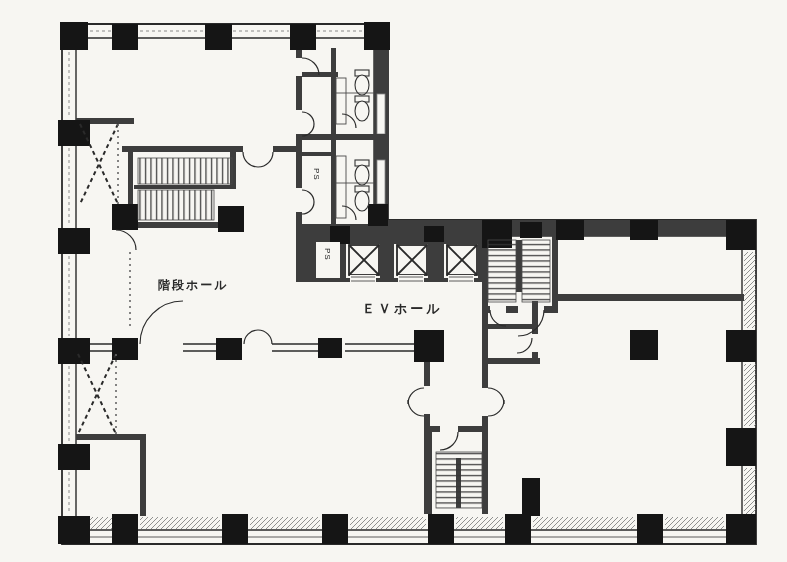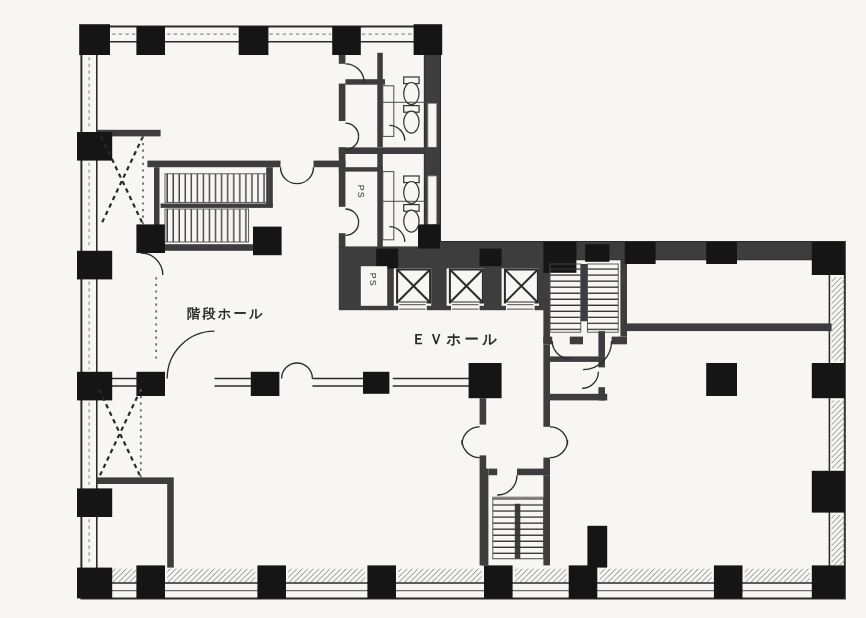--- a/index.html
+++ b/index.html
@@ -1,20 +1,20 @@
 <!DOCTYPE html>
 <html style="--paper: #f7f6f2; --ink: #2a2a2a; --wall: #3d3d3d; --column: #151515;"><head>
 <meta charset="utf-8">
 <style>
   :root{
     --paper:#f7f6f2; --ink:#2a2a2a; --wall:#3d3d3d; --column:#151515;
   }
   html,body{margin:0;padding:0;background:var(--paper);}
   body{font-family:"Liberation Sans", sans-serif;}
-  .plan-wrap{width:746px;height:562px;position:relative;background:var(--paper);padding-left:12px;}
+  .plan-wrap{width:746px;height:562px;position:relative;background:var(--paper);}
   svg{display:block;}
   .w{fill:var(--wall);}
   .c{fill:var(--column);}
   .pp{fill:var(--paper);}
   .ln{stroke:var(--ink);stroke-width:1.4;fill:none;}
   .ln2{stroke:var(--ink);stroke-width:1.8;fill:none;}
   .thin{stroke:#4a4a4a;stroke-width:0.9;fill:none;}
   .door{stroke:var(--ink);stroke-width:1.2;fill:none;}
   .dash{stroke:var(--ink);stroke-width:2;fill:none;stroke-dasharray:4 3.5;}
   .dot{stroke:#666;stroke-width:1.6;fill:none;stroke-dasharray:2 4;}

